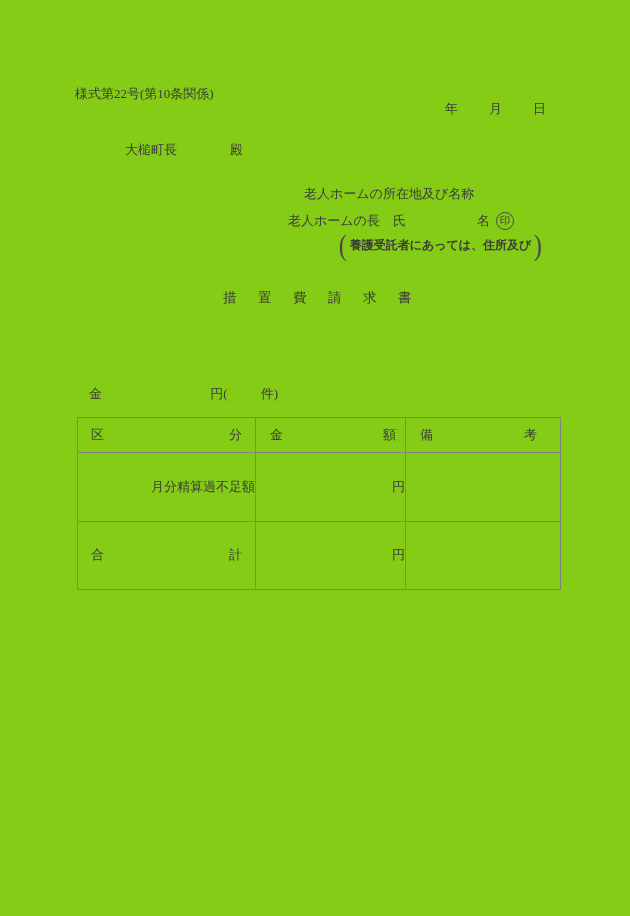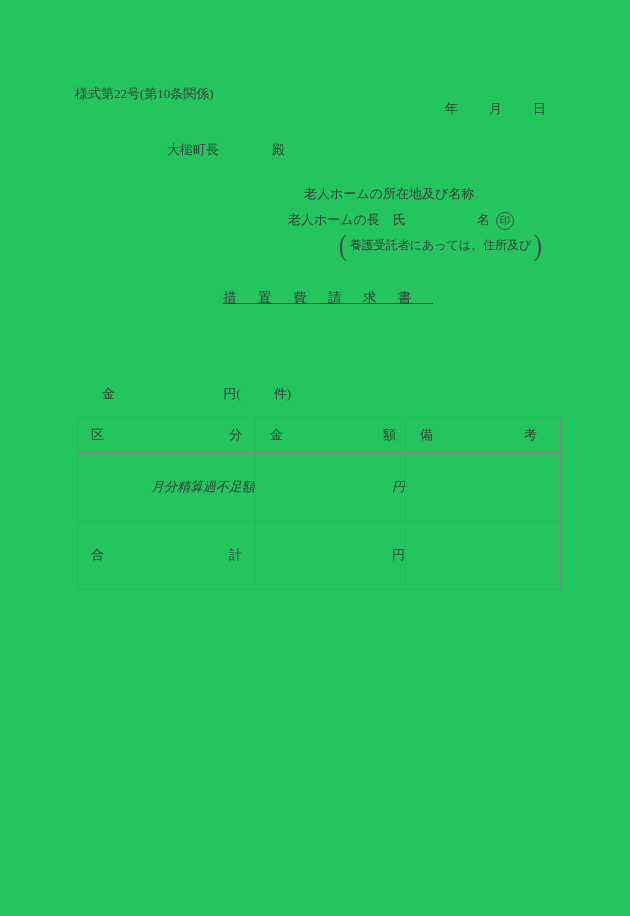--- a/index.html
+++ b/index.html
@@ -4,46 +4,46 @@
 <style>
   html, body {
     margin: 0;
     padding: 0;
     background: #ffffff;
   }
   .page {
     position: relative;
     width: 630px;
     height: 916px;
-    background: #22c55e;
+    background: #84cc16;
     font-family: "Liberation Serif", "DejaVu Serif", serif;
     font-size: 13px;
     color: #3b3b3b;
     overflow: hidden;
   }
   .abs { position: absolute; line-height: 1.2; }
 
   .form-number { left: 75px; top: 86px; }
 
   .date-line {
     left: 445px; top: 101px;
     display: flex; gap: 31px;
   }
 
   .addressee {
     left: 125px; top: 142px;
-    display: flex; gap: 53px; margin-left: 42px;
+    display: flex; gap: 53px;
   }
 
   .sender-address { left: 304px; top: 186px; }
 
   .sender-name-line {
     left: 288px; top: 212px;
     width: 226px;
-    display: flex; justify-content: space-between; align-items: center; font-family: Liberation Mono, monospace;
+    display: flex; justify-content: space-between; align-items: center;
   }
   .name-seal-group {
     display: inline-flex; align-items: center; gap: 6px;
   }
   .seal {
     width: 16px; height: 16px;
     border: 1px solid #4d4d4d;
     border-radius: 50%;
     display: inline-flex; align-items: center; justify-content: center;
     font-size: 10.5px;
@@ -59,41 +59,41 @@
     font-size: 29px;
     font-weight: 300;
     color: #4a4a4a;
     line-height: 1;
     transform: scaleX(0.85);
   }
   .note-lines {
     display: flex; flex-direction: column;
     font-size: 12px; line-height: 15.5px;
     padding: 0 2px;
+    font-weight: bold;
   }
 
   .doc-title {
     left: 223px; top: 290px;
     margin: 0;
     font-size: 13.5px;
     font-weight: normal;
     letter-spacing: 21.5px;
     white-space: nowrap;
-    text-decoration: underline;
   }
 
   .body-text {
     left: 84px; top: 329px;
     width: 490px;
     line-height: 23px;
   }
   .body-text .line1 { text-indent: 13px; white-space: nowrap; }
   .body-text .line2 { white-space: nowrap; }
 
-  .amount-line { left: 102px; top: 386px; white-space: nowrap; }
+  .amount-line { left: 89px; top: 386px; white-space: nowrap; }
   .amount-line .amt-unit  { margin-left: 105px; }
   .amount-line .amt-count { margin-left: 30px; }
 
   table.claim-table {
     position: absolute;
     left: 77px; top: 417px;
     width: 483px; height: 173px;
     border-collapse: collapse;
     table-layout: fixed;
     font-size: 13px;
@@ -186,21 +186,21 @@
         </th>
         <th>
           <span class="cell-justify pad-col3">
             <span>備</span>
             <span>考</span>
           </span>
         </th>
       </tr>
     </thead>
     <tbody>
-      <tr style="height:34.5px;font-style:italic;">
+      <tr style="height:34.5px;">
         <td class="cat-cell">月分精算過不足額</td>
         <td class="amt-cell">円</td>
         <td class="remarks-cell"></td>
       </tr>
       <tr style="height:34.5px;">
         <td>
           <span class="cell-justify pad-col1">
             <span>合</span>
             <span>計</span>
           </span>

